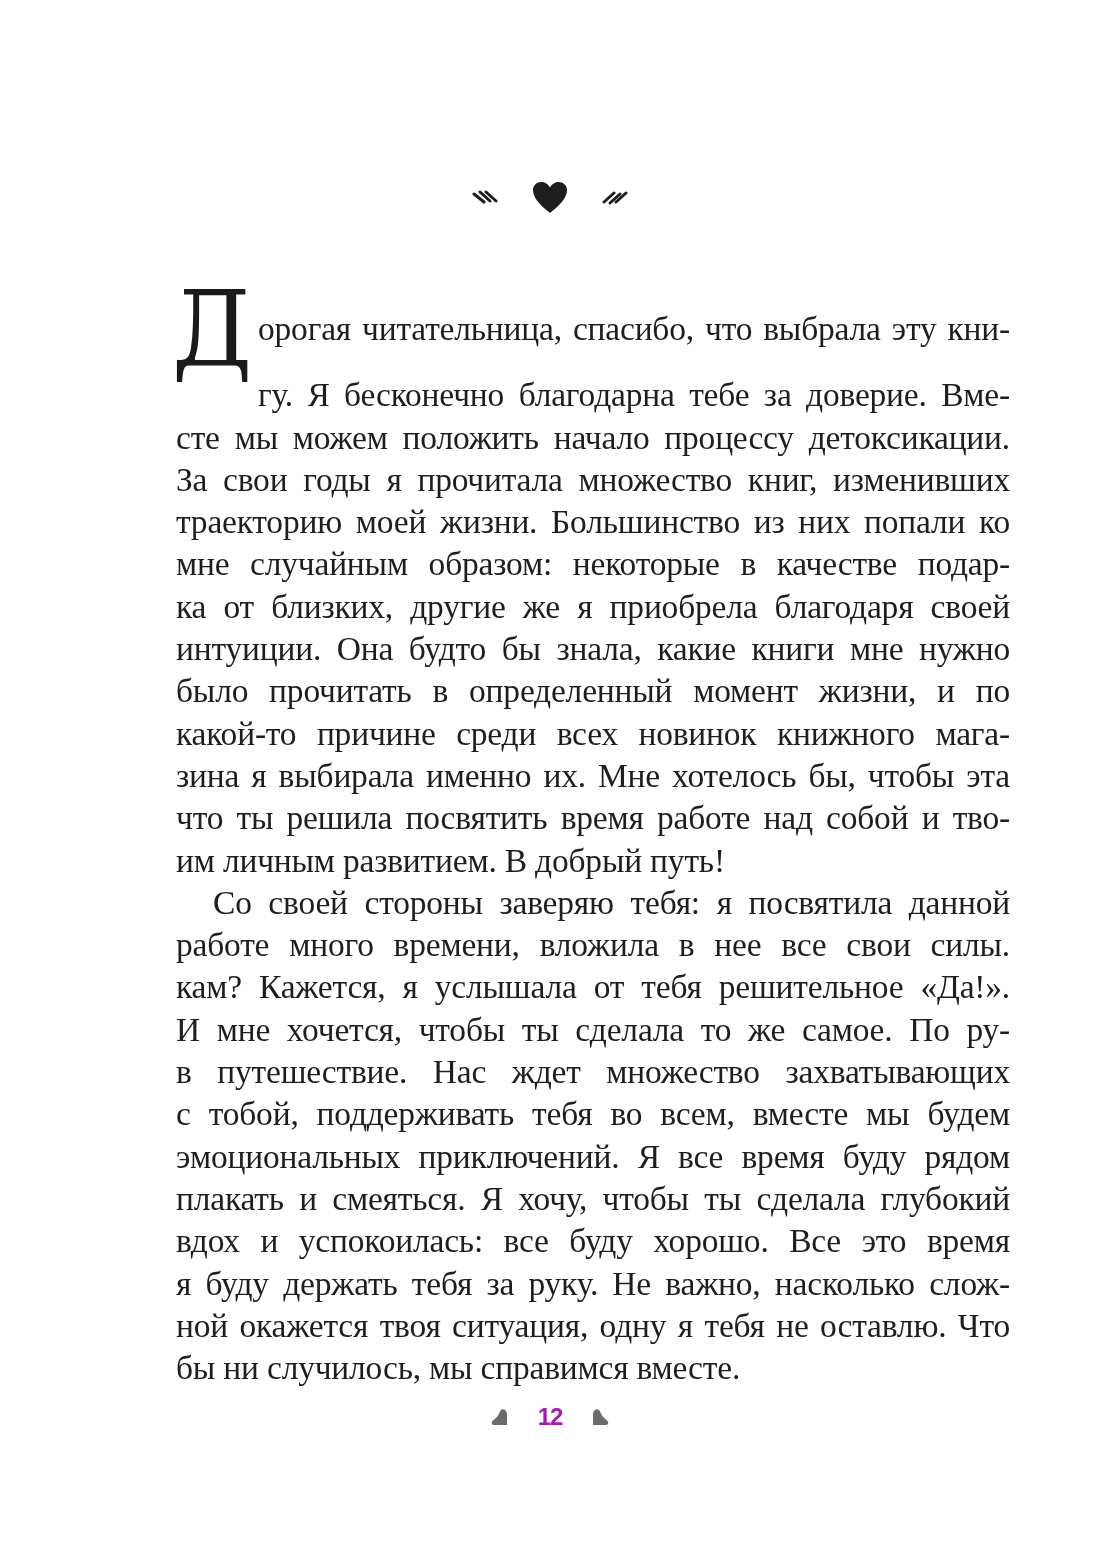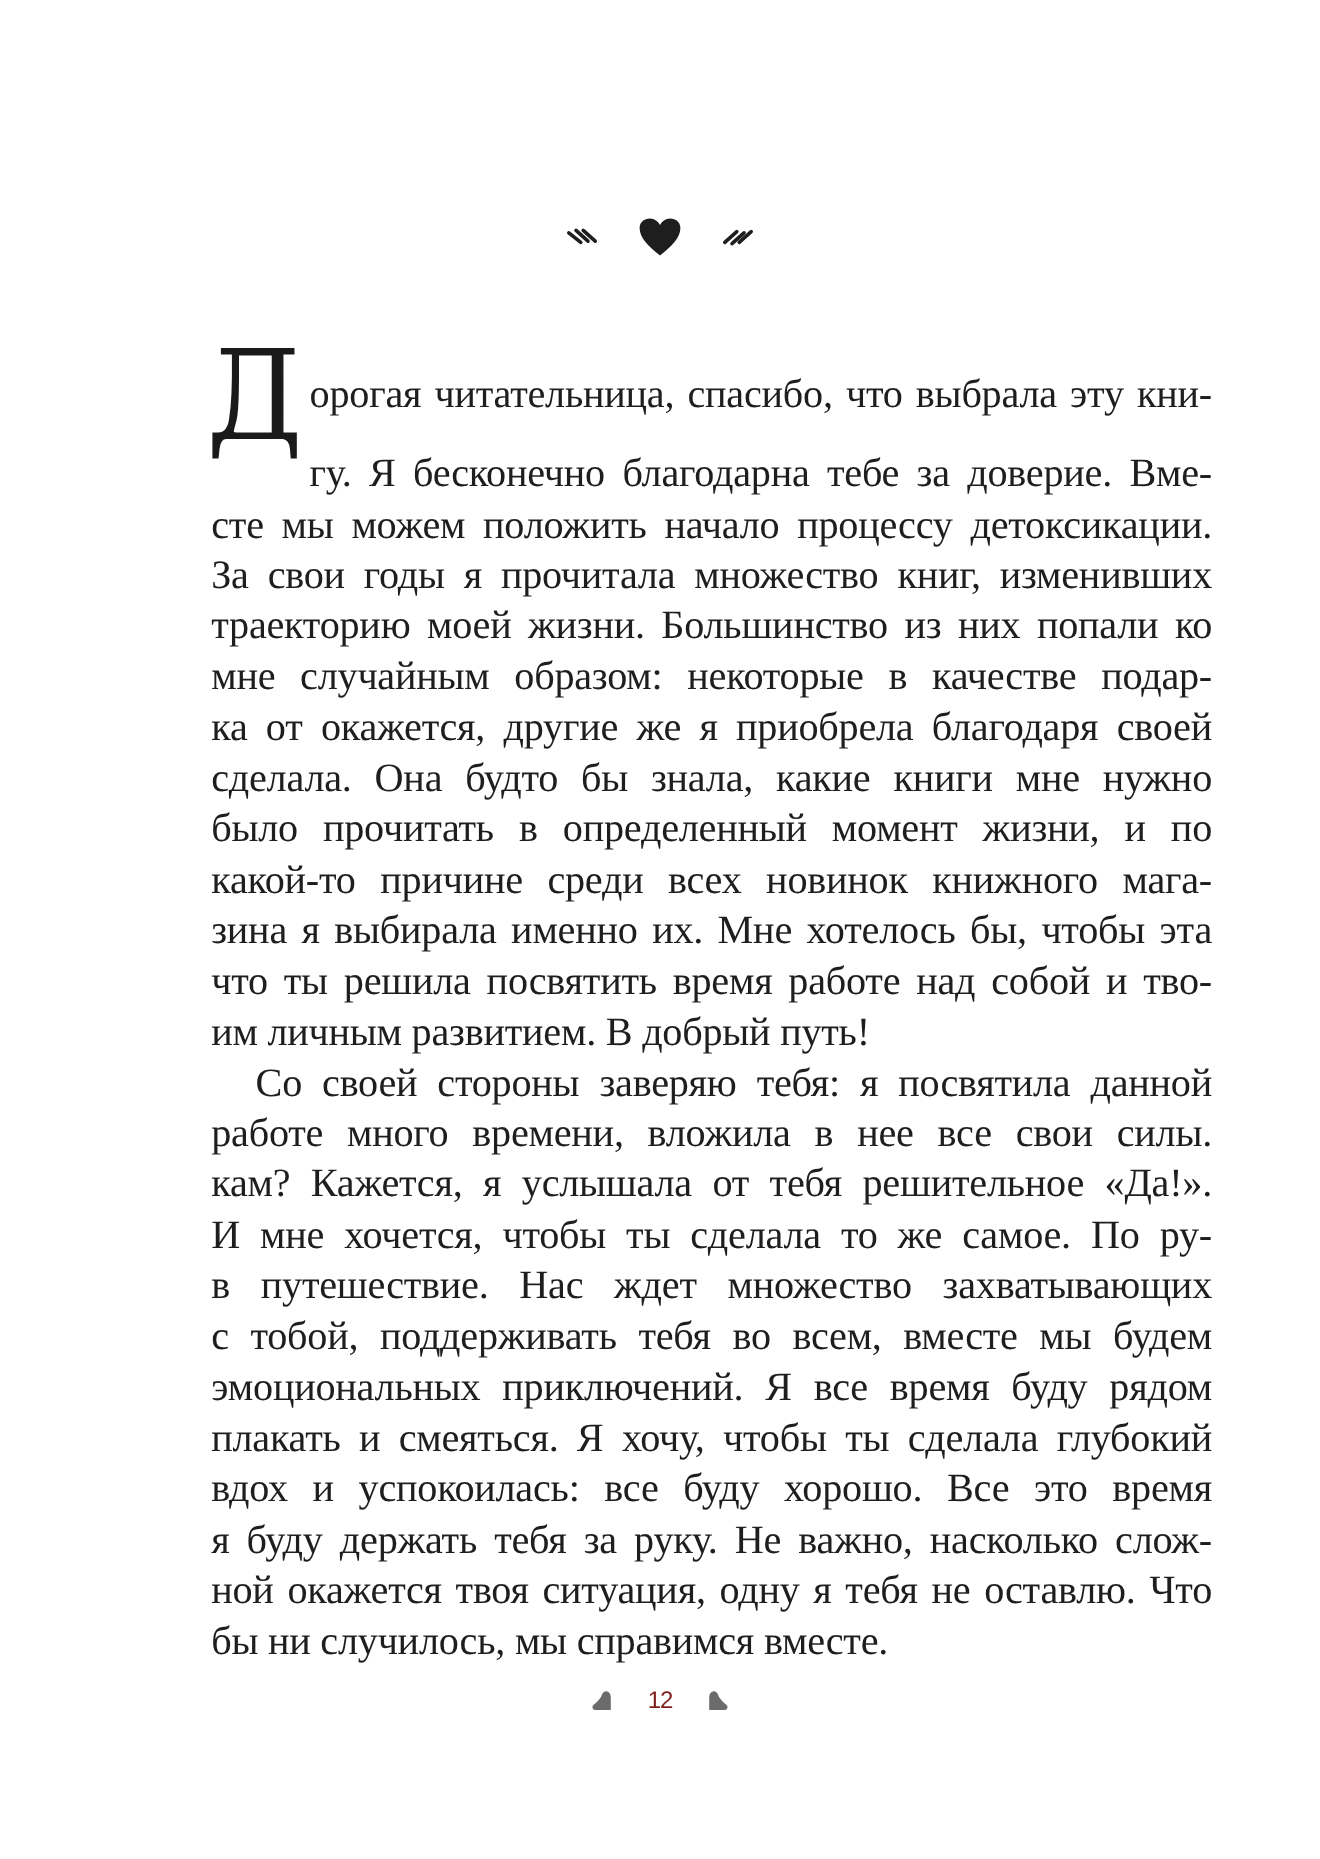--- a/index.html
+++ b/index.html
@@ -12,22 +12,22 @@
     .line { font-size: 33.5px; line-height: 42.3px; height: 42.3px; white-space: nowrap;
             text-align: justify; text-align-last: justify; letter-spacing: -0.2px;
             font-stretch: condensed; }
     .line.last { text-align-last: left; }
     .line.indent { padding-left: 37px; }
     .line.after-cap { padding-left: 82px; margin-top: 24px; }
     .dropcap { position: absolute; left: -4px; top: -2px; font-size: 104px; line-height: 96px;
                font-family: "DejaVu Serif", serif; font-weight: normal; color: #1a1a1a; transform: scaleX(0.95); transform-origin: left; }
     .footer { position: absolute; top: 1392px; left: 0; width: 1100px; height: 50px;
               display: flex; justify-content: center; align-items: center; gap: 30px; }
-    .page-number { font-family: "Liberation Sans", "DejaVu Sans", sans-serif; font-size: 20px;
-                   font-weight: 400; color: #7f1d1d; letter-spacing: -1px; }
+    .page-number { font-family: "Liberation Sans", "DejaVu Sans", sans-serif; font-size: 24px;
+                   font-weight: 700; color: #a21caf; letter-spacing: -1px; }
   </style>
 </head>
 <body>
 
 <div class="ornament">
   <svg width="26" height="18" viewBox="0 0 26 18">
     <g stroke="#1e1e1e" stroke-width="3" stroke-linecap="round">
       <line x1="2" y1="5" x2="12" y2="13"></line>
       <line x1="8" y1="3" x2="18" y2="12"></line>
       <line x1="14" y1="3" x2="24" y2="12"></line>
@@ -48,22 +48,22 @@
 <div class="text-block">
   <span class="dropcap">Д</span>
 
   <div>
     <div class="line after-cap">орогая читательница, спасибо, что выбрала эту кни-</div>
     <div class="line after-cap">гу. Я бесконечно благодарна тебе за доверие. Вме-</div>
     <div class="line">сте мы можем положить начало процессу детоксикации.</div>
     <div class="line">За свои годы я прочитала множество книг, изменивших</div>
     <div class="line">траекторию моей жизни. Большинство из них попали ко</div>
     <div class="line">мне случайным образом: некоторые в качестве подар-</div>
-    <div class="line">ка от окажется, другие же я приобрела благодаря своей</div>
-    <div class="line">сделала. Она будто бы знала, какие книги мне нужно</div>
+    <div class="line">ка от близких, другие же я приобрела благодаря своей</div>
+    <div class="line">интуиции. Она будто бы знала, какие книги мне нужно</div>
     <div class="line">было прочитать в определенный момент жизни, и по</div>
     <div class="line">какой-то причине среди всех новинок книжного мага-</div>
     <div class="line">зина я выбирала именно их. Мне хотелось бы, чтобы эта</div>
     <div class="line">что ты решила посвятить время работе над собой и тво-</div>
     <div class="line last">им личным развитием. В добрый путь!</div>
   </div>
 
   <div>
     <div class="line indent">Со своей стороны заверяю тебя: я посвятила данной</div>
     <div class="line">работе много времени, вложила в нее все свои силы.</div>

